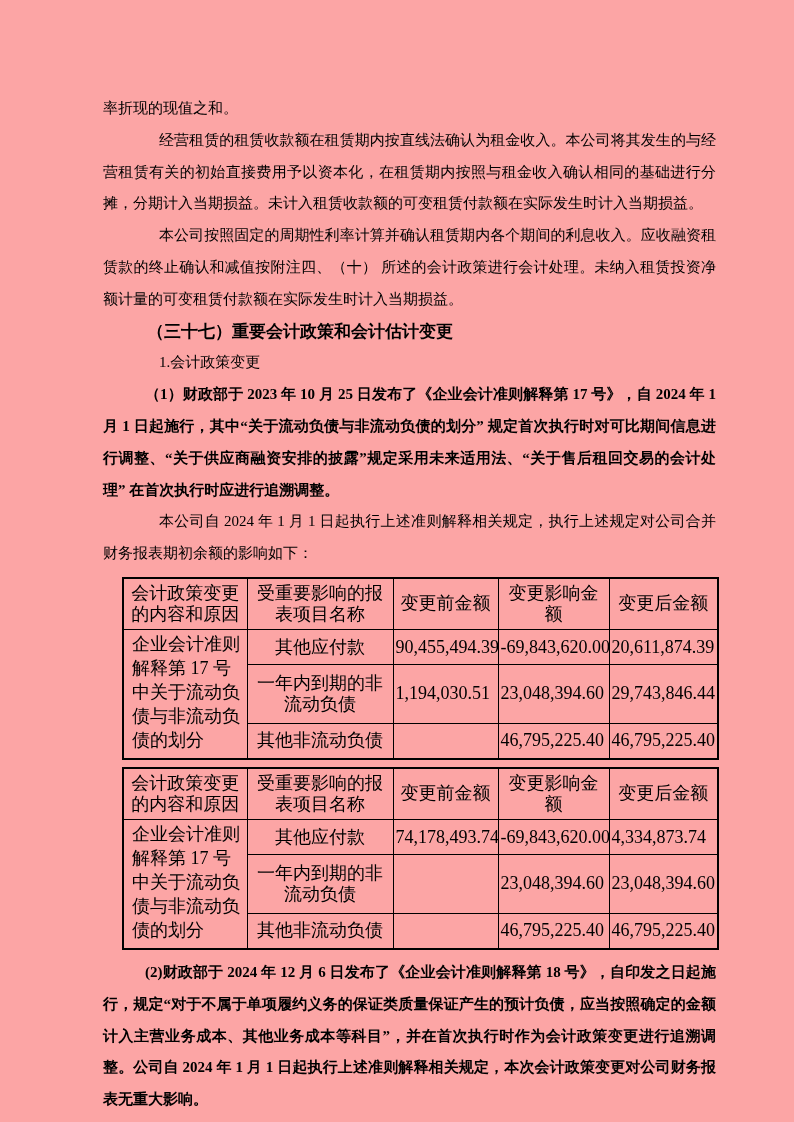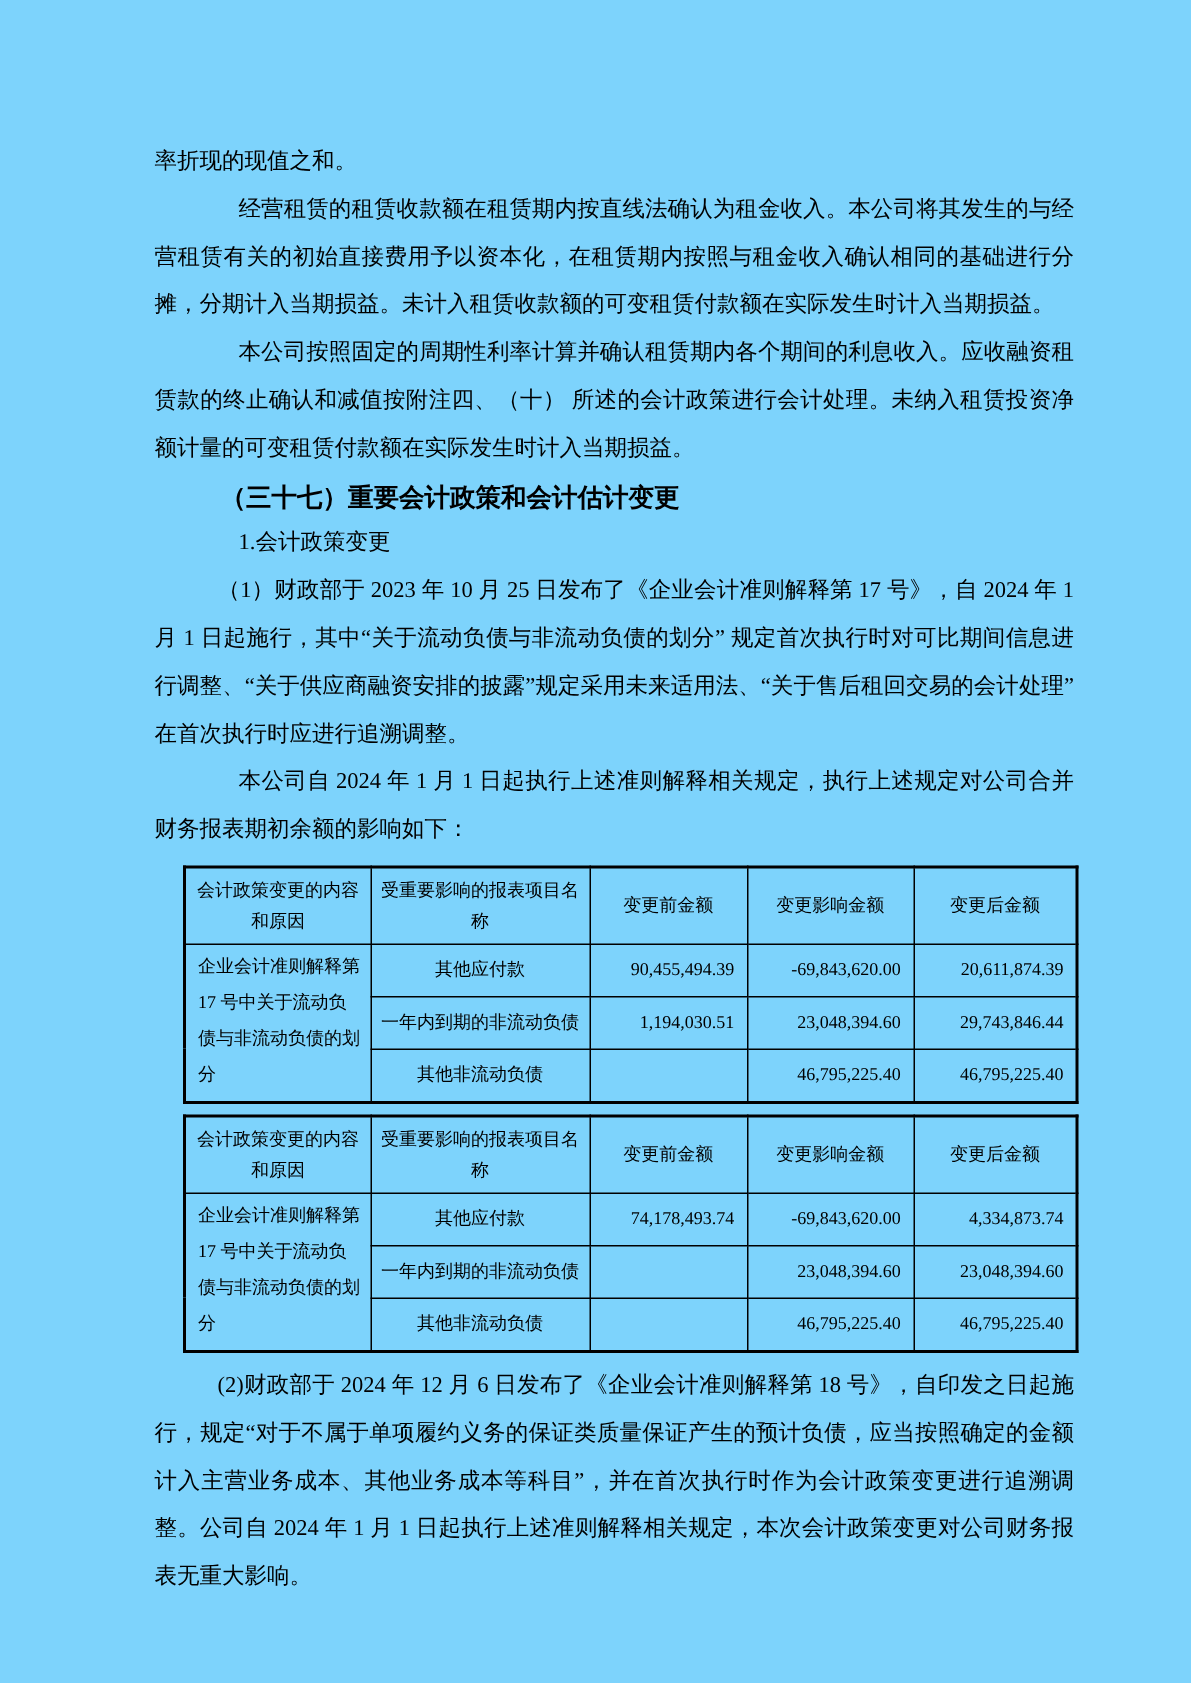--- a/index.html
+++ b/index.html
@@ -1,49 +1,49 @@
 <!DOCTYPE html>
 <html lang="zh"><head>
 <meta charset="utf-8">
 <style>
   html,body { margin:0; padding:0; background:#e8e8e8; }
   .page {
     position:relative;
     width:794px; height:1122px;
     margin:0 auto;
-    background:#7dd3fc;
+    background:#fca5a5;
     box-sizing:border-box;
     padding:93px 78px 0 103px;
     overflow:hidden;
     font-family:"Liberation Serif","DejaVu Serif",serif;
     color:#000000;
     font-size:15px;
   }
   p.body-text {
     margin:0;
     line-height:31.8px;
     text-align:justify;
     text-indent:56px;
   }
   p.no-indent { text-indent:0; }
-  p.paren-indent { text-indent:42px; }
+  p.paren-indent { text-indent:42px;font-weight:bold; }
   .section-heading {
     margin:0;
     font-size:17px;
     font-weight:bold;
     line-height:31.8px;
     text-indent:44px;
   }
   table.fin-table {
     border-collapse:collapse;
     table-layout:fixed;
     width:595px;
     margin:7px 0 7px 19px;
     border:2.5px solid #000;
-    font-size:12px;
+    font-size:18px;
   }
   .fin-table th, .fin-table td {
     border:1px solid #000;
     font-weight:normal;
     vertical-align:middle;
     box-sizing:border-box;
   }
   .fin-table th {
     text-align:center;
     line-height:21px;
@@ -53,21 +53,20 @@
     text-align:left;
     line-height:24px;
     padding:2px 4px 6px 8px;
   }
   .fin-table td.cell-item {
     text-align:center;
     line-height:21px;
     padding:5px 2px;
   }
   .fin-table td.cell-num {
-    text-align:right;
     line-height:21px;
     padding:5px 8px 5px 2px;
   }
 </style>
 </head>
 <body>
 
 <div class="page">
 
   <p class="body-text no-indent">率折现的现值之和。</p>

